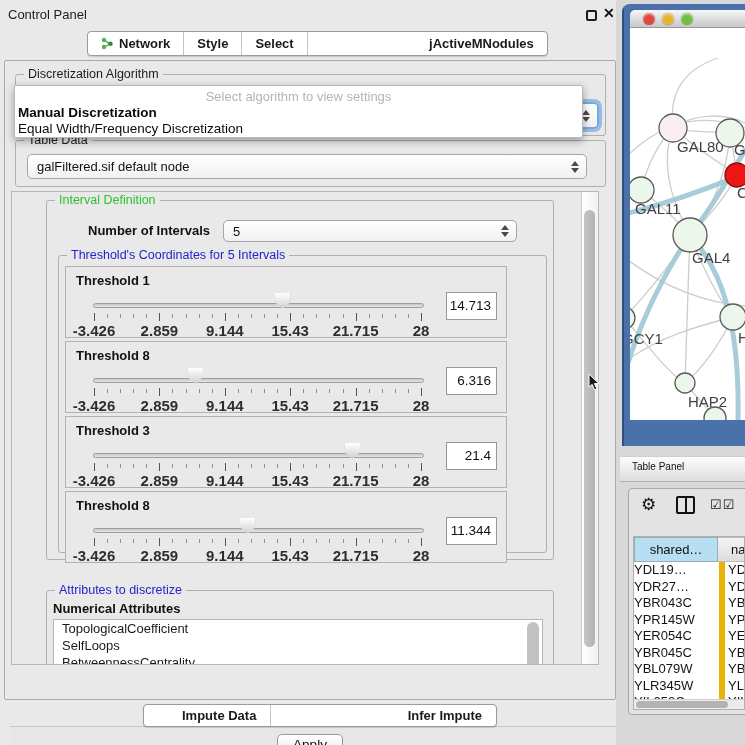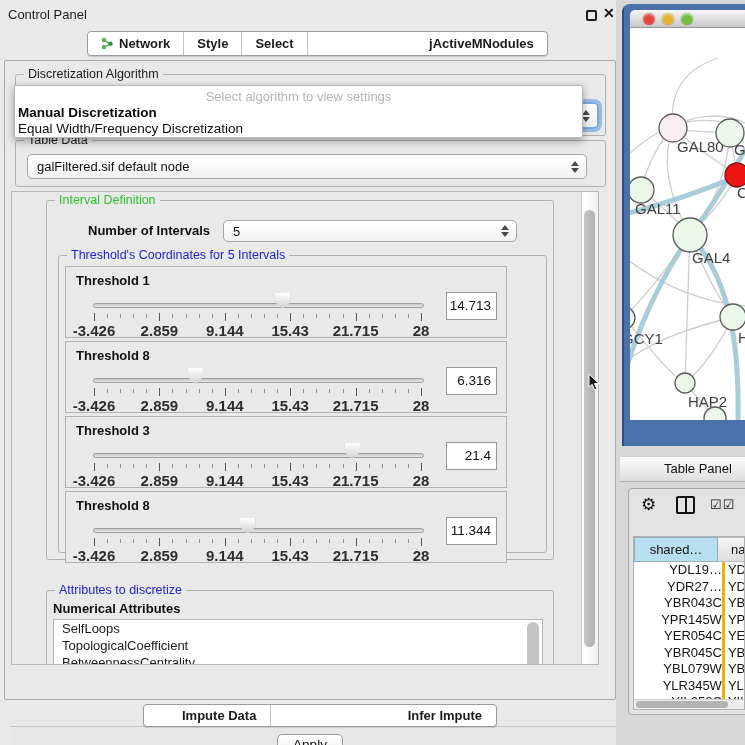--- a/index.html
+++ b/index.html
@@ -72,35 +72,35 @@
 
   
   #right-bg { left:616px; top:0; width:129px; height:745px; background:#d8d8d8; }
   #net-frame { left:622px; top:4px; width:123px; height:442px; border-radius:8px 0 0 0;
      background:linear-gradient(90deg,#2e4e7d 0,#2e4e7d 2px,#4a71a9 2px); }
   #net-titlebar { left:630px; top:10px; width:115px; height:18px; border-radius:5px 0 0 0; background:linear-gradient(#f7f7f7,#c7c7c7); border-bottom:1px solid #9a9a9a; }
   .light { position:absolute; top:3px; width:12px; height:12px; border-radius:50%; box-shadow:inset 0 1px 2px rgba(255,255,255,.7), 0 0 1px rgba(0,0,0,.6); }
   #net-canvas { left:630px; top:28px; width:115px; height:392px; background:#fff; overflow:hidden; }
 
   #tp-strip { left:620px; top:456px; width:125px; height:26px; background:linear-gradient(#fcfcfc,#dedede); border-top:1px solid #cfcfcf; border-bottom:1px solid #b0b0b0; }
-  #tp-title { left:632px; top:461px; font-size:13px; color:#111;margin-left:32px; }
+  #tp-title { left:632px; top:461px; font-size:10px; color:#111; }
 
   #table-card { left:628px; top:488px; width:121px; height:227px; background:#e3e3e3; border:1px solid #a8a8a8; border-radius:4px; }
   #gear-icon { left:641px; top:494px; font-size:17px; color:#111; }
   #cols-icon { left:676px; top:496px; width:19px; height:18px; border:2px solid #111; border-radius:2px; }
   #cols-icon i { position:absolute; left:50%; top:0; bottom:0; width:2px; background:#111; transform:translateX(-50%); }
   #cb-icons { left:710px; top:497px; font-size:13px; color:#111; letter-spacing:1px; }
 
   #tbl { left:633px; top:536px; width:112px; height:174px; background:#fff; border:1px solid #b0b0b0; overflow:hidden; }
   .hcell { position:absolute; top:0; height:25px; font-size:13px; color:#111; line-height:24px; }
   .hcell.c1 { left:0; width:84px; background:#b7dff1; border:1px solid #93aebd; text-align:center; }
   .hcell.c2 { left:84px; width:60px; background:linear-gradient(#f4f4f4,#dddddd); border:1px solid #bcbcbc; border-left:none; padding-left:13px; }
   #tbl-rows { position:absolute; left:0; top:25px; width:140px; height:139px; overflow:hidden; }
   .trow { display:flex; height:16.5px; font-size:13px; color:#141414; }
-  .trow .c1 { width:104px; text-align:right; border-right:3px solid #eab308; }
+  .trow .c1 { width:104px; text-align:left; border-right:6px solid #eab308; }
   .trow .c2 { width:56px; padding-left:3px; }
   #tbl-hscroll { position:absolute; left:0; bottom:0; width:110px; height:10px; background:#ececec; border-top:1px solid #cfcfcf; }
   #tbl-hscroll .thumb { position:absolute; left:2px; top:1px; width:92px; height:7px; background:#b3b3b3; border-radius:4px; }
 
   #cursor { left:588px; top:374px; z-index:99; }
 </style>
 </head>
 <body>
 
 <div id="page">
@@ -324,22 +324,22 @@
               <div class="tvalue">11.344</div>
             </div>
           </div>
       </div>
 
       <div id="attr-group" class="group">
         <span class="gtitle blue">Attributes to discretize</span>
         <div id="attr-subtitle">Numerical Attributes</div>
         <div id="attr-list">
 
-        <div class="attr-item">SelfLoops</div>
-            <div class="attr-item">TopologicalCoefficient</div>
+        <div class="attr-item">TopologicalCoefficient</div>
+            <div class="attr-item">SelfLoops</div>
             <div class="attr-item">BetweennessCentrality</div>
             <div id="attr-scroll"></div>
           </div>
       </div>
 
       <div id="sub-scrollbar">
           <div class="thumb"></div>
         </div>
     </div>
 

